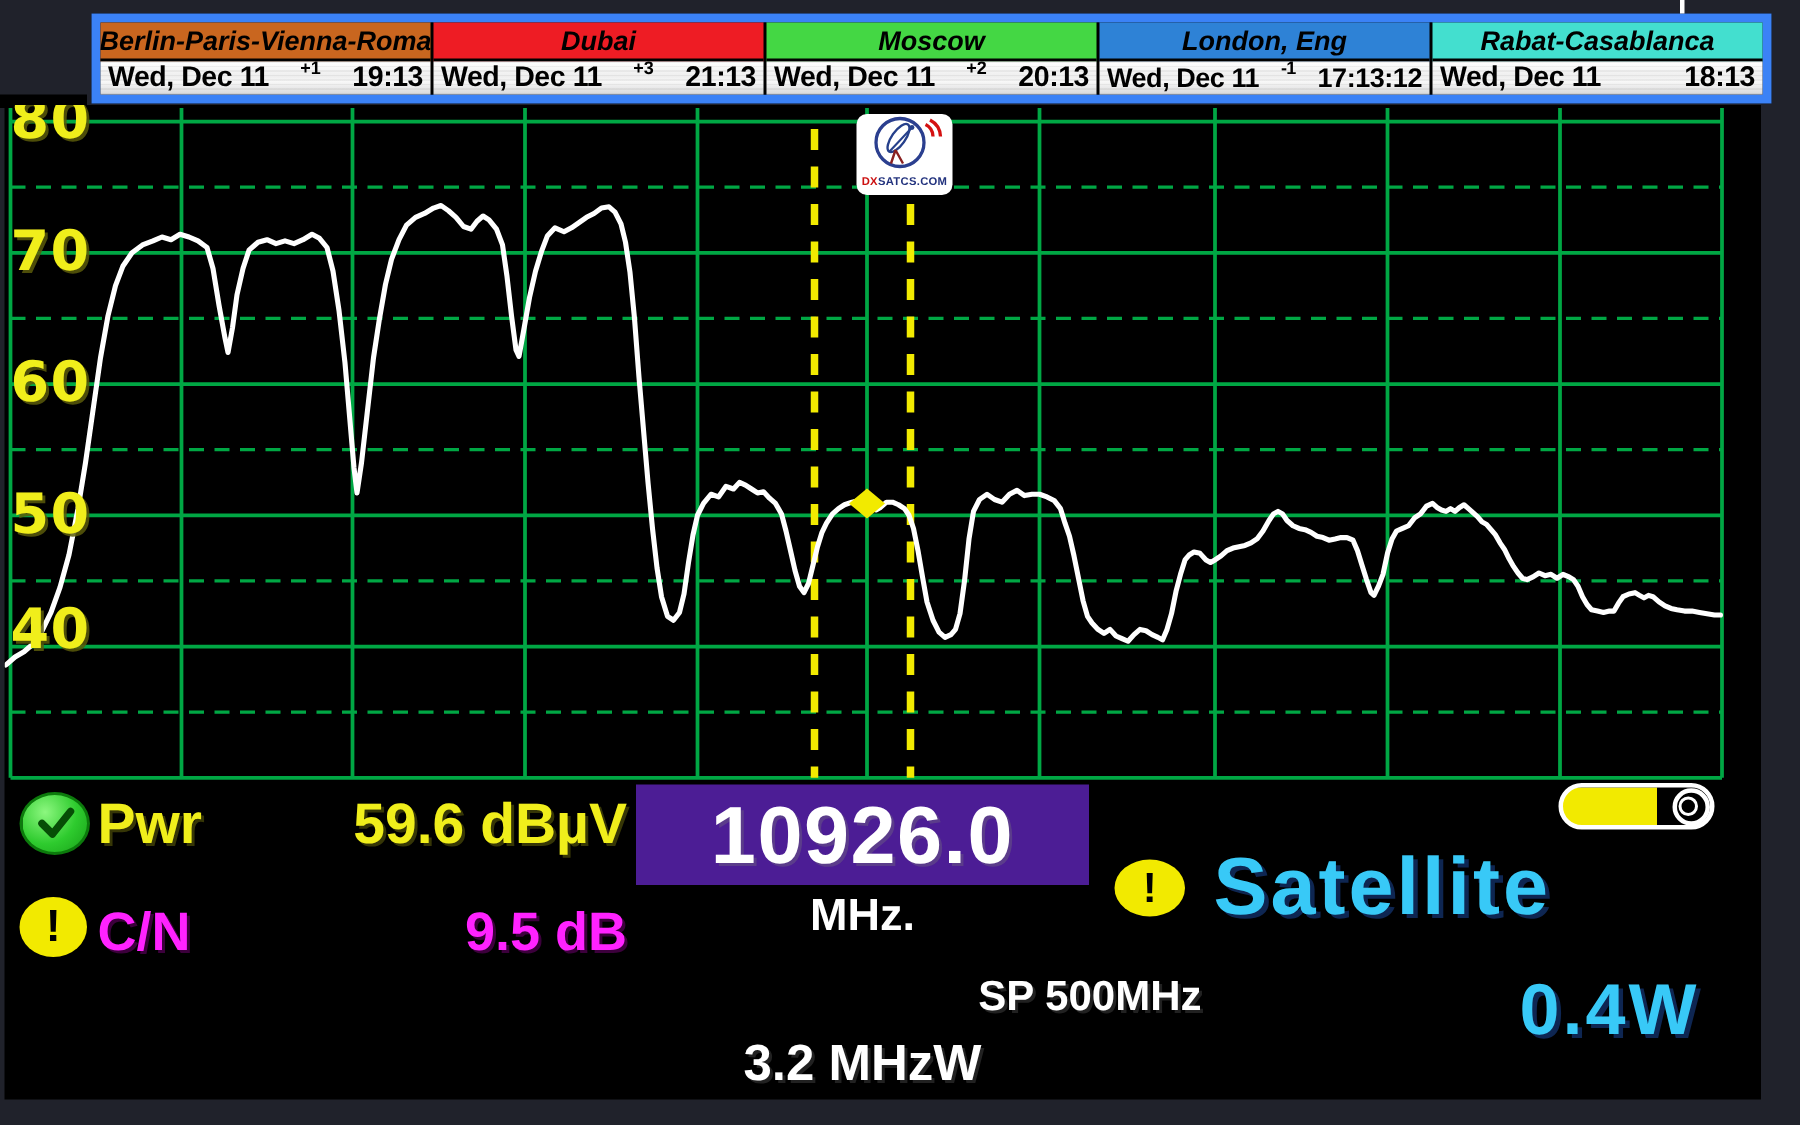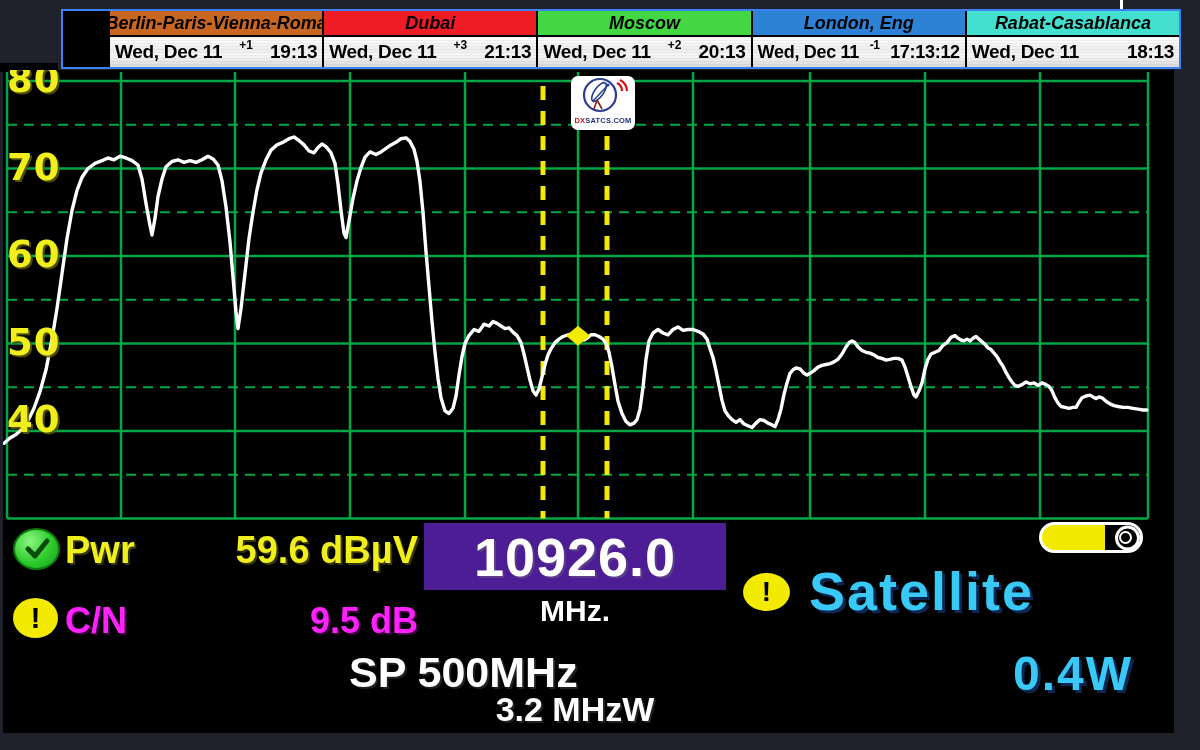--- a/index.html
+++ b/index.html
@@ -5,21 +5,21 @@
   html,body{margin:0;padding:0;}
   body{
     width:1200px;height:750px;position:relative;overflow:hidden;
     background:#20222b;
     font-family:"Liberation Sans","DejaVu Sans",sans-serif;
     -webkit-font-smoothing:antialiased;
   }
   
   .clock-table{
     position:absolute;left:61px;top:9px;width:1120px;height:60px;
-    display:flex;border:2px solid #3b82f6;box-sizing:border-box;background:#000;padding-left:47px;
+    display:flex;border:6px solid #3b82f6;box-sizing:border-box;background:#000;
   }
   .clock-cell{flex:1 1 0;display:flex;flex-direction:column;border-right:2px solid #000;min-width:0;}
   .clock-cell:last-child{border-right:none;}
   .city-name{
     height:26px;display:flex;align-items:center;justify-content:center;
     font-style:italic;font-weight:bold;font-size:18px;color:#000;
     border-bottom:2px solid #000;white-space:nowrap;overflow:hidden;box-sizing:border-box;
   }
   .time-row{
     flex:1;display:flex;align-items:center;box-sizing:border-box;
@@ -66,21 +66,21 @@
   .lbl-pwr{left:62px;top:459px;font-size:38px;font-weight:bold;color:#f0ee1b;text-shadow:2px 2px 0 rgba(90,90,10,.6);}
   .val-pwr{left:130px;top:459px;width:285px;text-align:right;font-size:38px;font-weight:bold;color:#f0ee1b;text-shadow:2px 2px 0 rgba(90,90,10,.6);}
   .lbl-cn{left:62px;top:530px;font-size:36px;font-weight:bold;color:#ff22ff;text-shadow:2px 2px 0 rgba(100,0,100,.6);}
   .val-cn{left:130px;top:530px;width:285px;text-align:right;font-size:36px;font-weight:bold;color:#ff22ff;text-shadow:2px 2px 0 rgba(100,0,100,.6);}
   .freq-box{
     left:421px;top:453px;width:302px;height:67px;background:#4c1d95;
     display:flex;align-items:center;justify-content:center;
   }
   .freq-box .freq{font-size:54px;font-weight:bold;color:#fff;text-shadow:2px 2px 0 rgba(120,120,120,.35);letter-spacing:1px;}
   .freq-unit{left:421px;top:524px;width:302px;text-align:center;font-size:30px;font-weight:bold;color:#fff;}
-  .span-txt{left:346px;top:578px;width:452px;text-align:left;font-size:43px;font-weight:bold;color:#fff;text-shadow:2px 2px 0 rgba(110,110,110,.3);}
+  .span-txt{left:346px;top:578px;width:452px;text-align:right;font-size:28px;font-weight:bold;color:#fff;text-shadow:2px 2px 0 rgba(110,110,110,.3);}
   .bw-txt{left:346px;top:620px;width:452px;text-align:center;font-size:34px;font-weight:bold;color:#fff;text-shadow:2px 2px 0 rgba(110,110,110,.3);}
   .sat-txt{left:806px;top:490px;font-size:54px;font-weight:bold;color:#38c9f7;text-shadow:3px 3px 0 rgba(25,70,150,.55);letter-spacing:2px;}
   .watt-txt{left:820px;top:576px;width:310px;text-align:right;font-size:48px;font-weight:bold;color:#38c9f7;text-shadow:3px 3px 0 rgba(25,70,150,.55);letter-spacing:2px;}
   
   .toggle{
     position:absolute;left:1036px;top:452px;width:104px;height:31px;border-radius:17px;
     border:3px solid #fff;box-sizing:border-box;
     background:linear-gradient(90deg,#f2ea00 0 64%,#000 64%);
   }
   .toggle .knob-outer{

